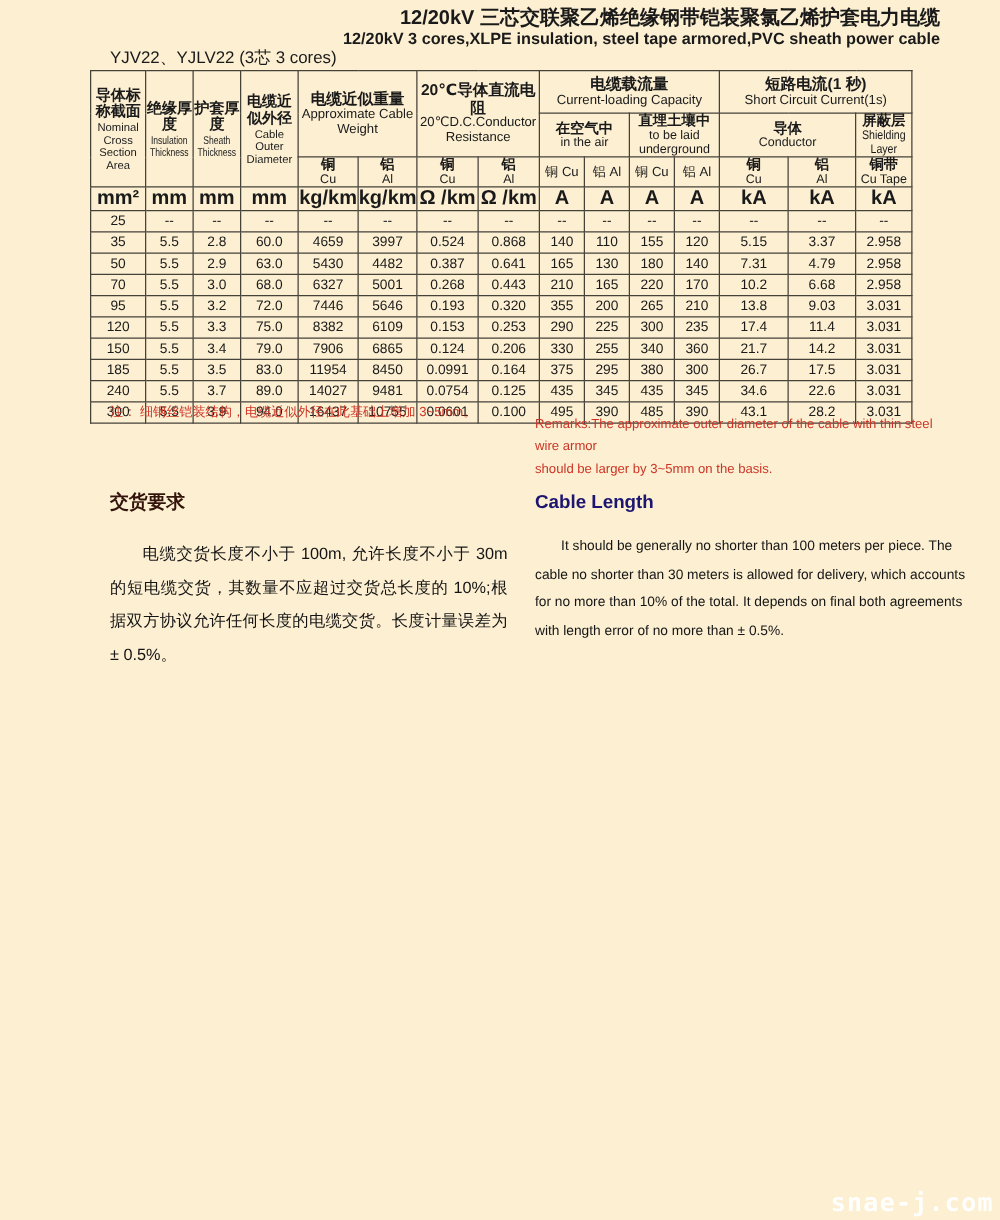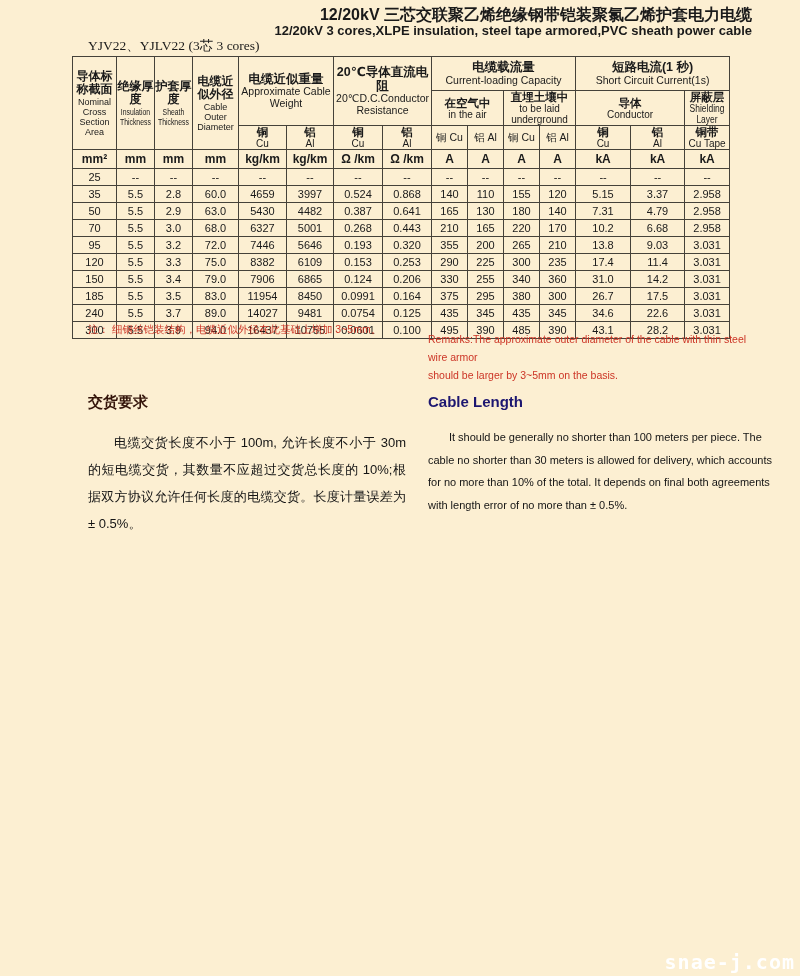--- a/index.html
+++ b/index.html
@@ -5,42 +5,42 @@
   html,body{margin:0;padding:0;}
   body{
     width:800px;height:976px;position:relative;overflow:hidden;
     background:#fcefd2;color:#1a1a1a;
     font-family:"Liberation Sans","DejaVu Sans",sans-serif;
   }
   
   .titles{position:absolute;top:7px;right:48px;text-align:right;font-weight:bold;}
   .title-zh{font-size:16px;line-height:16px;}
   .title-en{font-size:13px;line-height:16px;}
-  .model{position:absolute;left:88px;top:37px;font-size:13.5px;font-weight:normal;font-family:Liberation Serif, serif;}
+  .model{position:absolute;left:88px;top:37px;font-size:13.5px;font-weight:normal;}
   
   table.spec{
     position:absolute;left:72px;top:56px;width:657px;
     border-collapse:collapse;table-layout:fixed;
   }
   .spec th,.spec td{
     border:1px solid #45423a;padding:0;text-align:center;vertical-align:middle;
   }
   .spec thead th{font-weight:normal;}
   tr.hr1 th{height:33px;}
   tr.hr2 th{height:31px;}
   tr.hr3 th{height:23px;}
   .zh{display:block;font-size:12px;line-height:13.5px;font-weight:600;}
   .en{display:block;font-size:9px;line-height:10px;font-weight:400;}
   .grp .zh{font-size:12.5px;}
   .grp .en{font-size:10.5px;line-height:11.5px;}
   .cond .en{display:block;width:132%;margin-left:-16%;transform:scaleX(0.76);transform-origin:50% 50%;}
   .sub .zh{font-size:11.5px;line-height:12px;}
   .sub .en{font-size:10px;line-height:11px;}
   .inline-sub{font-size:10.5px;font-weight:600;margin-top:36px;}
-  tr.units th{font-size:12px;font-weight:600;height:18px;}
+  tr.units th{font-size:16px;font-weight:600;height:18px;}
   .spec tbody td{font-size:11px;height:16px;}
   
   .note-zh{position:absolute;left:88px;top:323px;width:335px;color:#cc3526;font-size:10.5px;}
   .remark-en{position:absolute;left:428px;top:330px;width:330px;color:#cc3526;font-size:10.5px;line-height:18px;white-space:pre-line;}
   
   .section{position:absolute;top:392px;}
   .section h2{margin:0;font-size:15px;line-height:20px;}
   .sec-delivery{left:88px;width:318px;}
   .sec-delivery h2{color:#33140a;}
   .sec-cable{left:428px;width:350px;}
@@ -294,21 +294,21 @@
         <td>3.4</td>
         <td>79.0</td>
         <td>7906</td>
         <td>6865</td>
         <td>0.124</td>
         <td>0.206</td>
         <td>330</td>
         <td>255</td>
         <td>340</td>
         <td>360</td>
-        <td>31.0</td>
+        <td>21.7</td>
         <td>14.2</td>
         <td>3.031</td>
       </tr>
       <tr>
         <td>185</td>
         <td>5.5</td>
         <td>3.5</td>
         <td>83.0</td>
         <td>11954</td>
         <td>8450</td>

